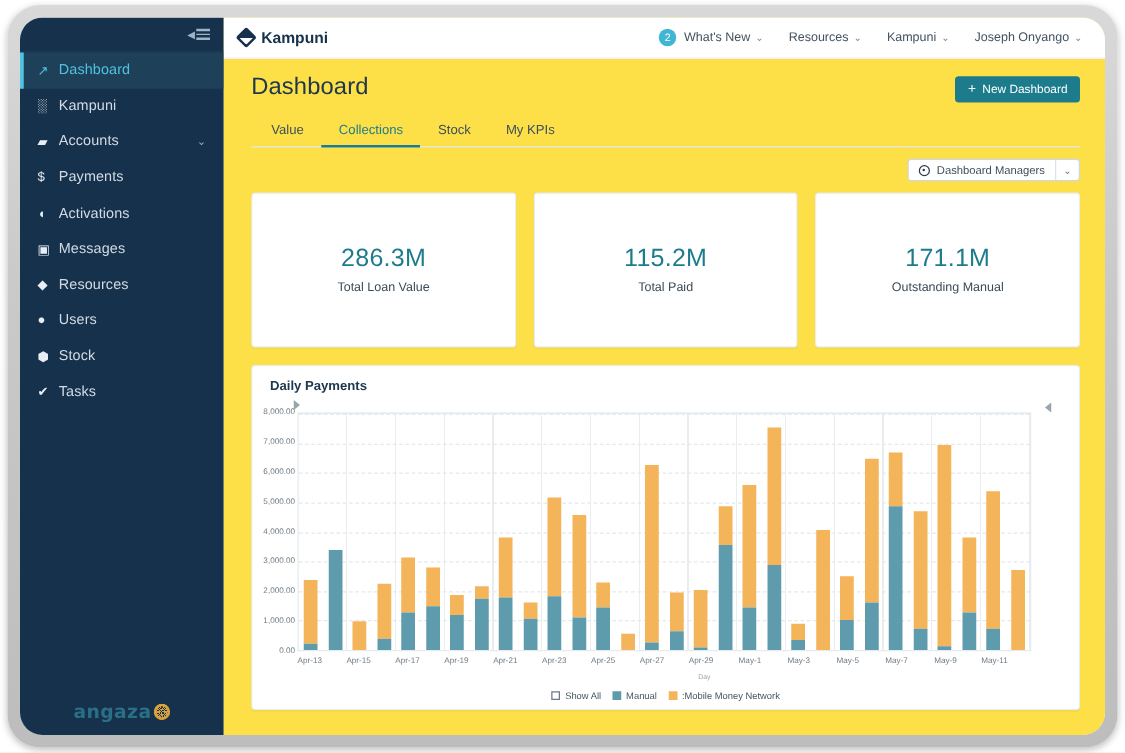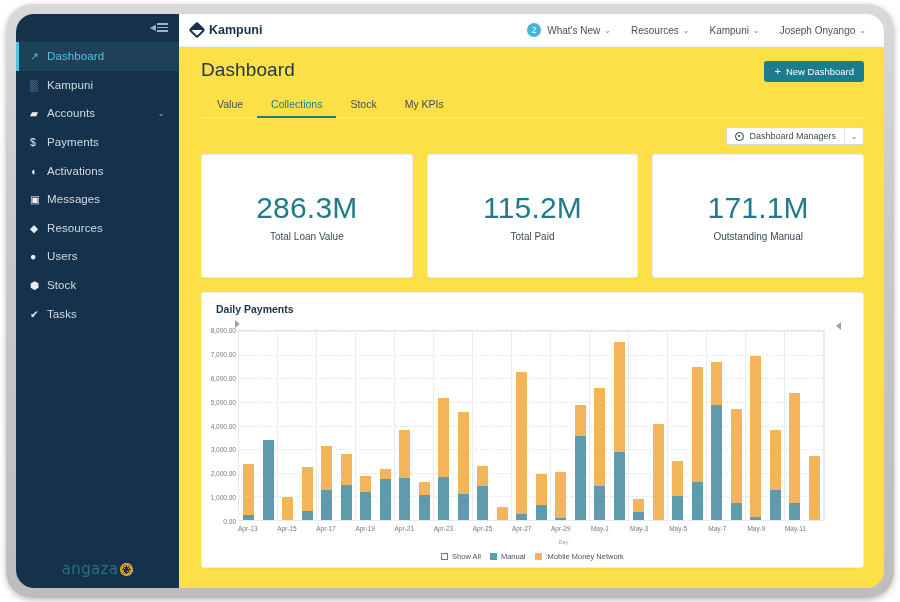--- a/index.html
+++ b/index.html
@@ -64,21 +64,21 @@
   .nav-item .caret { margin-left: auto; margin-right: 14px; font-size: 9px; color: #9fb3c6; }
   .nav-item.active {
     background: #1e4059;
     border-left: 3px solid #4fc3e0;
     padding-left: 11px;
   }
   .nav-item.active .lbl, .nav-item.active .ico { color: #4fc3e0; }
 
   #sidebar-logo {
     position: absolute; bottom: 10px; left: 0; right: 0;
-    display: flex; align-items: center; justify-content: center; gap: 1px;
+    display: flex; align-items: center; justify-content: center; gap: 1px; font-weight: bold;
   }
   #sidebar-logo .word {
     font-size: 15px; color: #2a6f86; letter-spacing: .3px;
     font-family: "DejaVu Sans", sans-serif;
   }
   #sidebar-logo .sun {
     width: 13px; height: 13px; border-radius: 50%;
     background:
       repeating-conic-gradient(#16314b 0deg 9deg, #d8a13a 9deg 22deg);
     box-shadow: inset 0 0 0 2px #d8a13a;
@@ -187,21 +187,21 @@
   }
 
   
   #kpis { display: flex; gap: 14px; padding: 9px 20px 0 22px; }
   .kpi {
     flex: 1; height: 124px;
     background: #fff; border: 1px solid #e9edf1; border-radius: 3px;
     display: flex; flex-direction: column; align-items: center; justify-content: center;
     box-shadow: 0 1px 1px rgba(20,40,60,.04);
   }
-  .kpi .val { font-size: 30px; color: #1c7c8c; letter-spacing: .2px; }
+  .kpi .val { font-size: 20px; color: #1c7c8c; letter-spacing: .2px; }
   .kpi .lab { font-size: 10px; color: #3c4b58; margin-top: 6px; }
 
   
   #chart-panel {
     margin: 14px 20px 0 22px;
     background: #fff; border: 1px solid #e9edf1; border-radius: 3px;
     height: 276px; position: relative;
     box-shadow: 0 1px 1px rgba(20,40,60,.04);
   }
   #chart-title { font-size: 10.5px; color: #20384e; font-weight: bold; padding: 10px 0 0 14px; }

